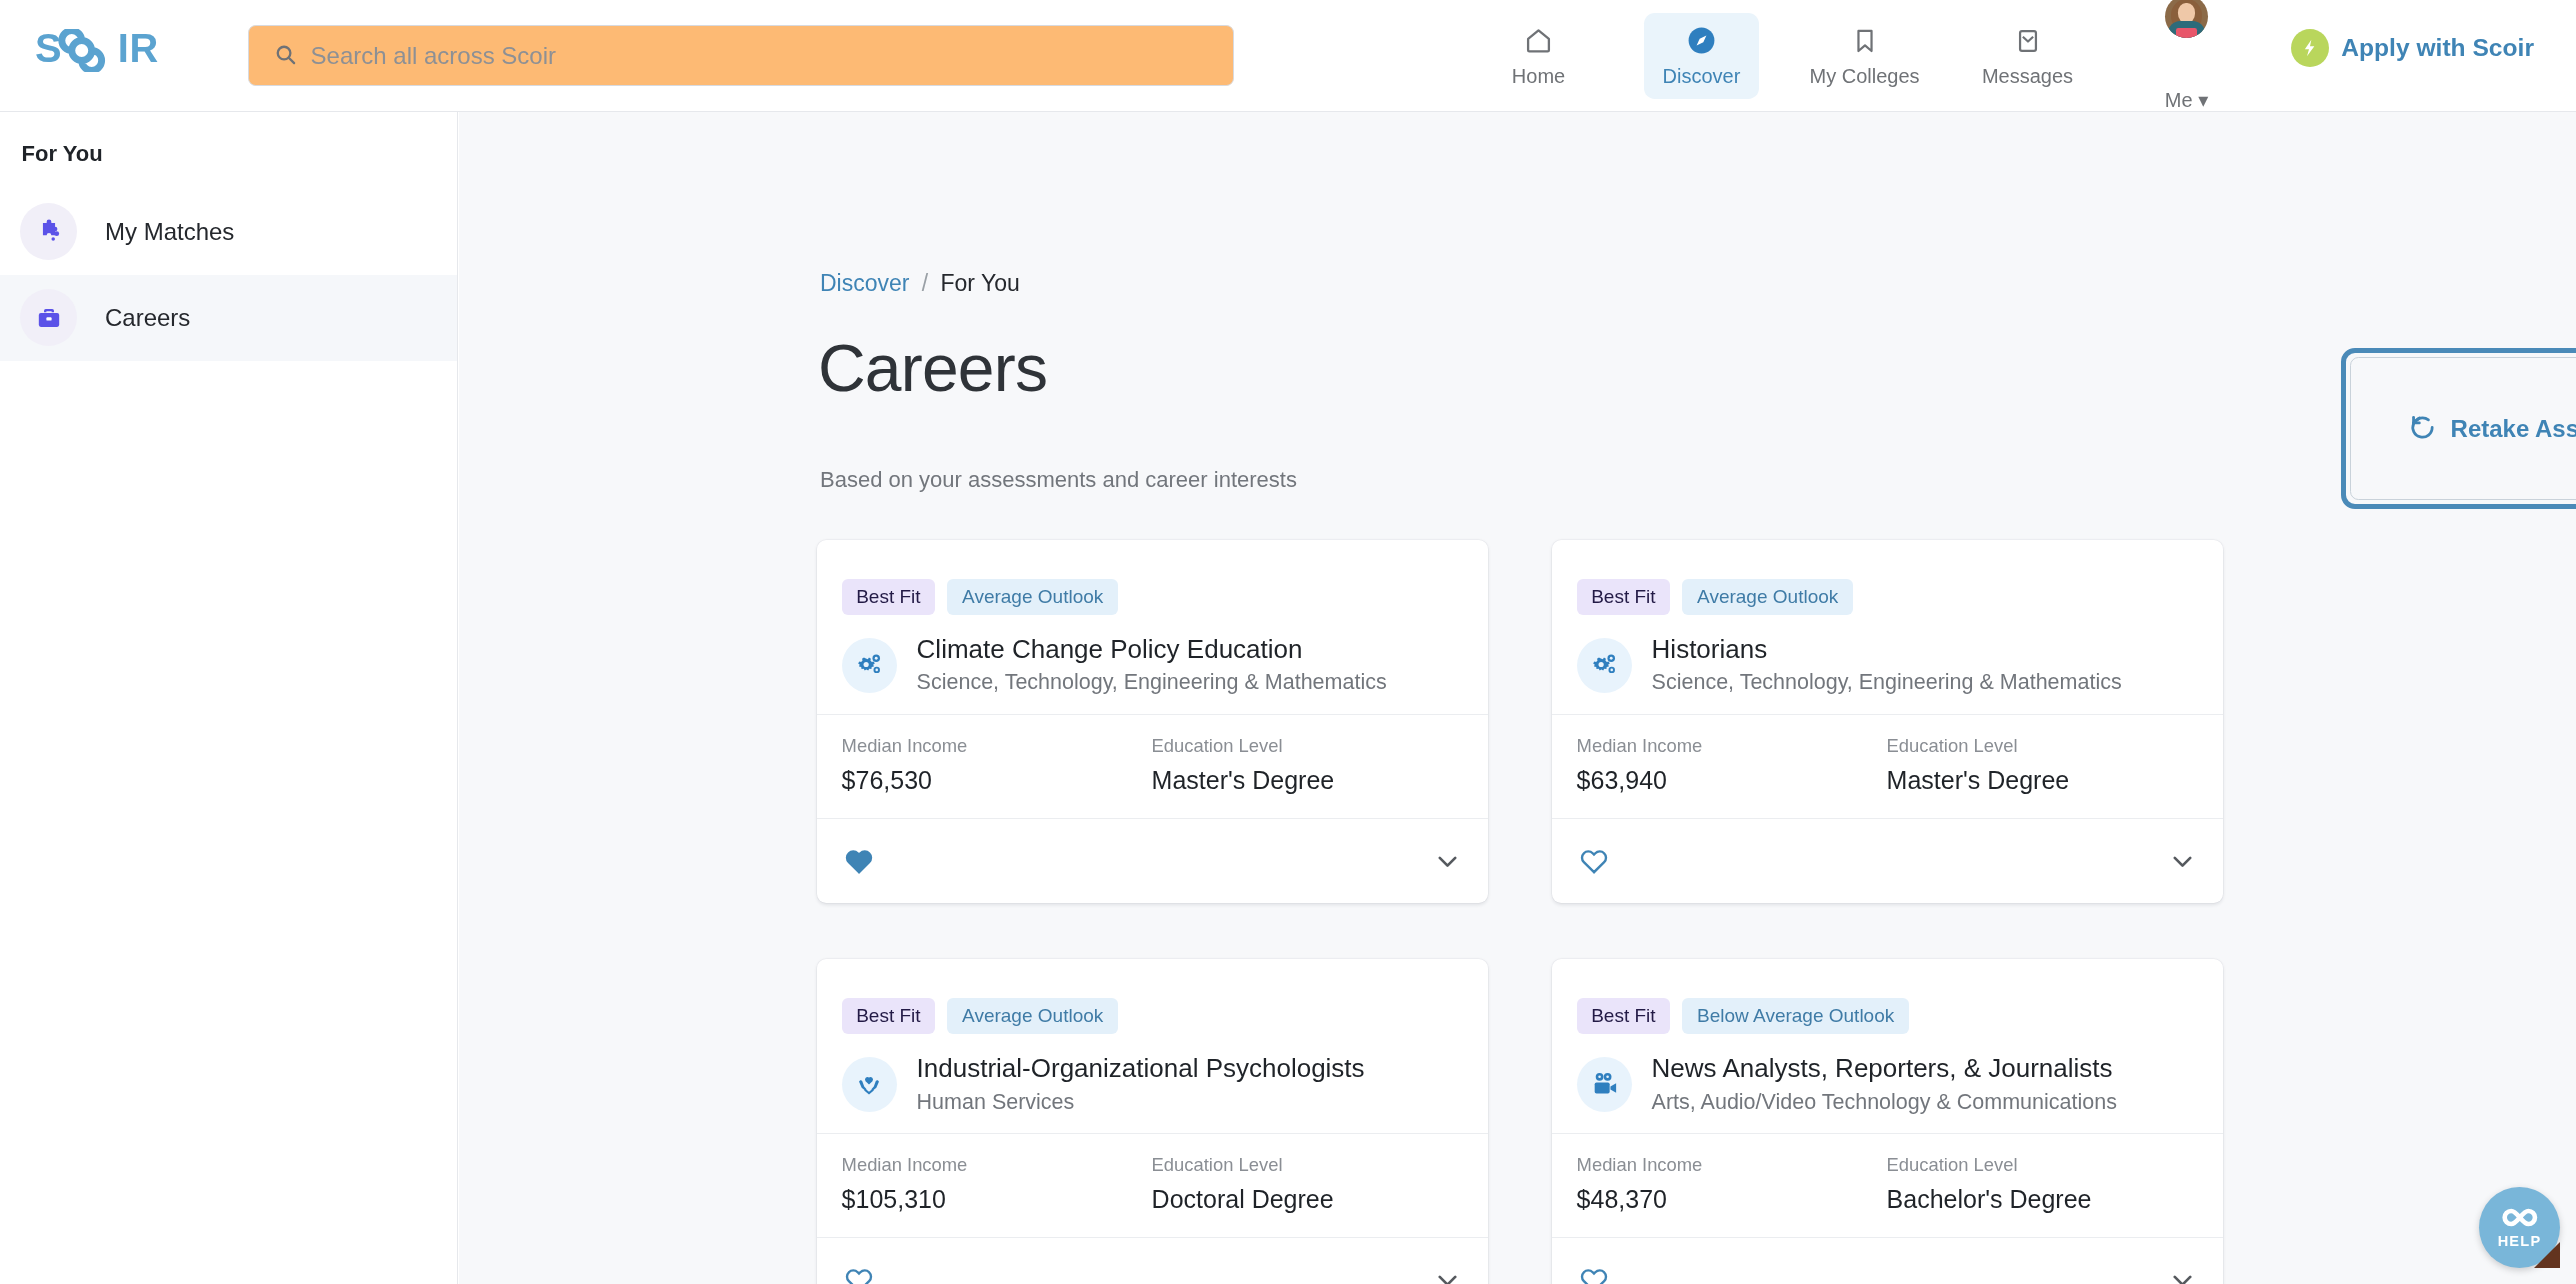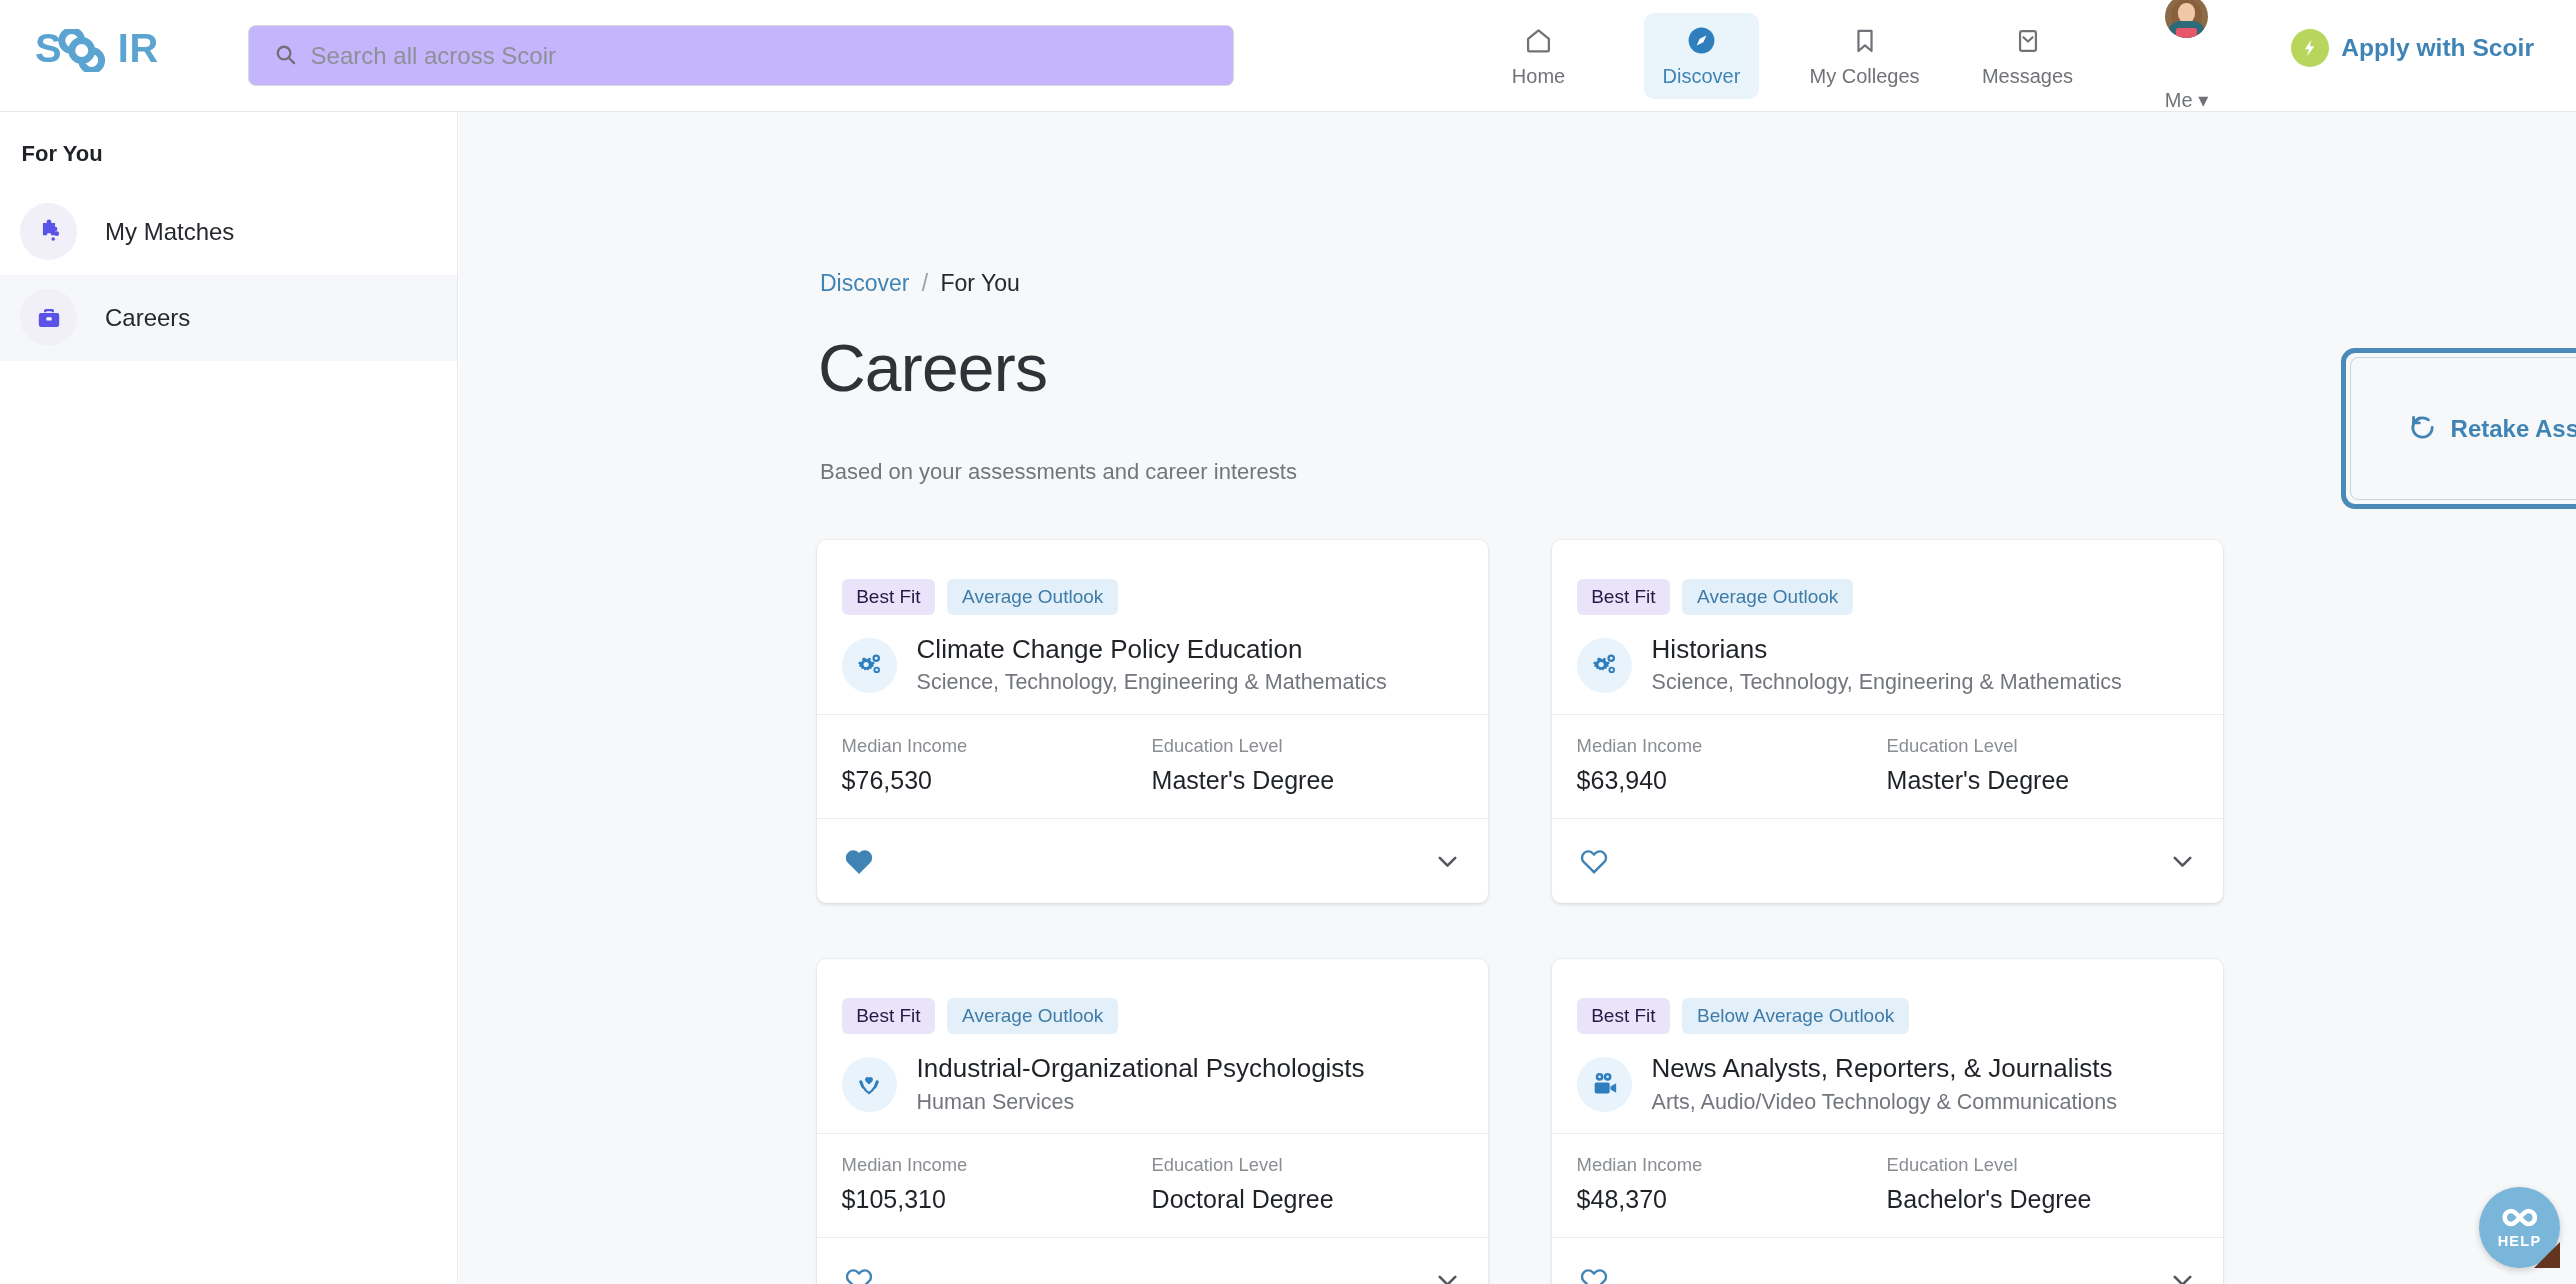--- a/index.html
+++ b/index.html
@@ -25,21 +25,21 @@
     font-size: 41px; font-weight: bold; letter-spacing: 0.8px;
     line-height: 1;
   }
   .logo svg { display: block; }
 
   .searchbox {
     position: absolute; left: 248px; top: 25px;
     width: 986px; height: 61px;
     border: 1.2px solid #d8dadf;
     border-radius: 7.7px;
-    background: #c4b5fd;
+    background: #fdba74;
     display: flex; align-items: center;
     padding-left: 24.6px;
   }
   .searchbox .mag { flex: 0 0 auto; margin-right: 14px; margin-top: 1.5px; }
   .search-input {
     border: 0; outline: 0; background: transparent;
     font-family: "Liberation Sans", sans-serif;
     font-size: 24px; color: #3a3a3a; width: 844px;
   }
   .search-input::placeholder { color: #8d9095; }
@@ -125,21 +125,21 @@
   .bc-link { color: #3f84b5; cursor: pointer; }
   .bc-sep { color: #9aa0a6; }
   .bc-current { color: #25282d; }
 
   .page-title {
     position: absolute; left: 359px; top: 218px;
     font-size: 66px; font-weight: 400; color: #2f3338;
     letter-spacing: -0.8px;
   }
   .page-sub {
-    position: absolute; left: 361px; top: 347px;
+    position: absolute; left: 361px; top: 355px;
     font-size: 22px; color: #72767c;
   }
 
   .retake-wrap {
     position: absolute; left: 1882px; top: 236px;
     width: 402px; height: 161px;
     border: 5.4px solid #4a8ab8;
     border-radius: 14px;
     padding: 3.8px;
     background: #f7f8fa;

